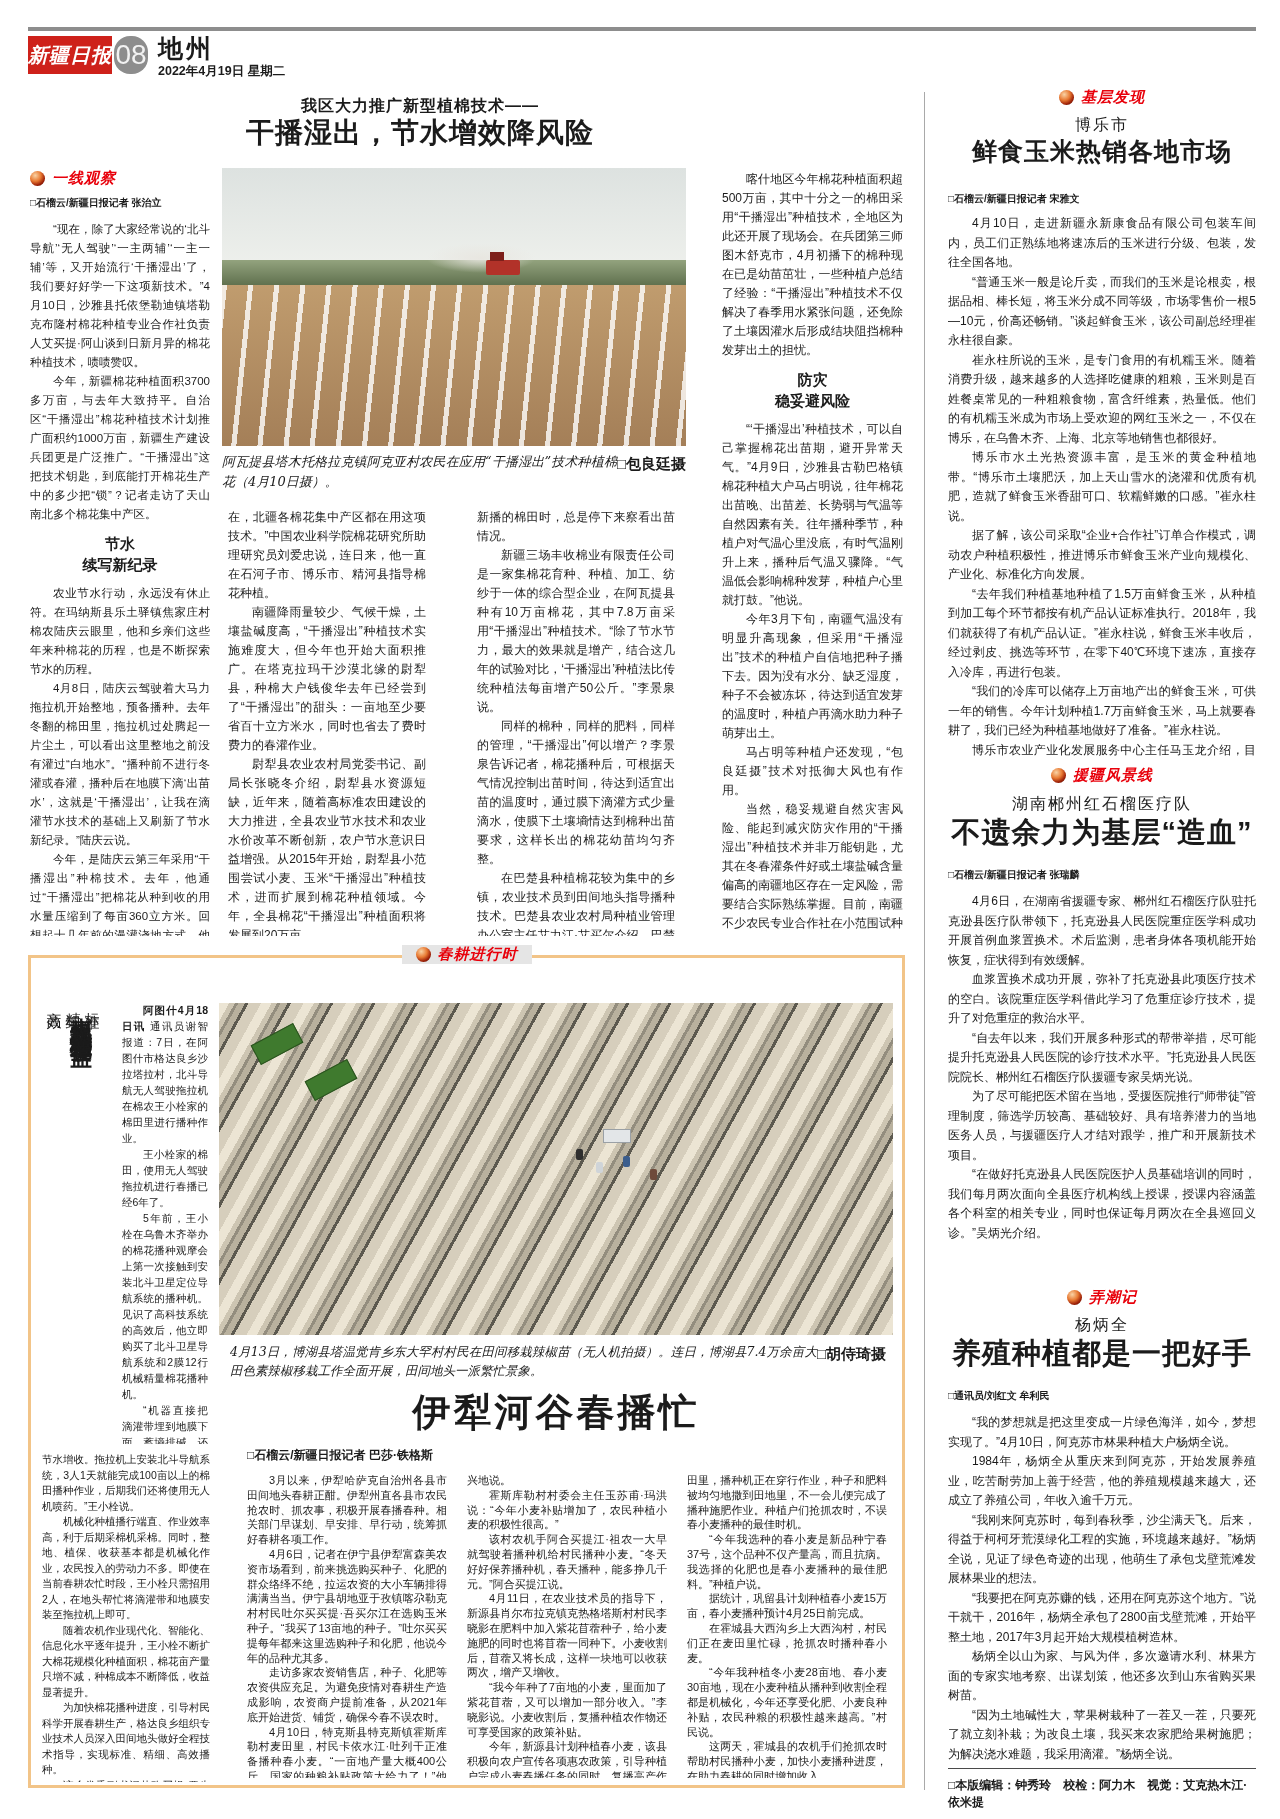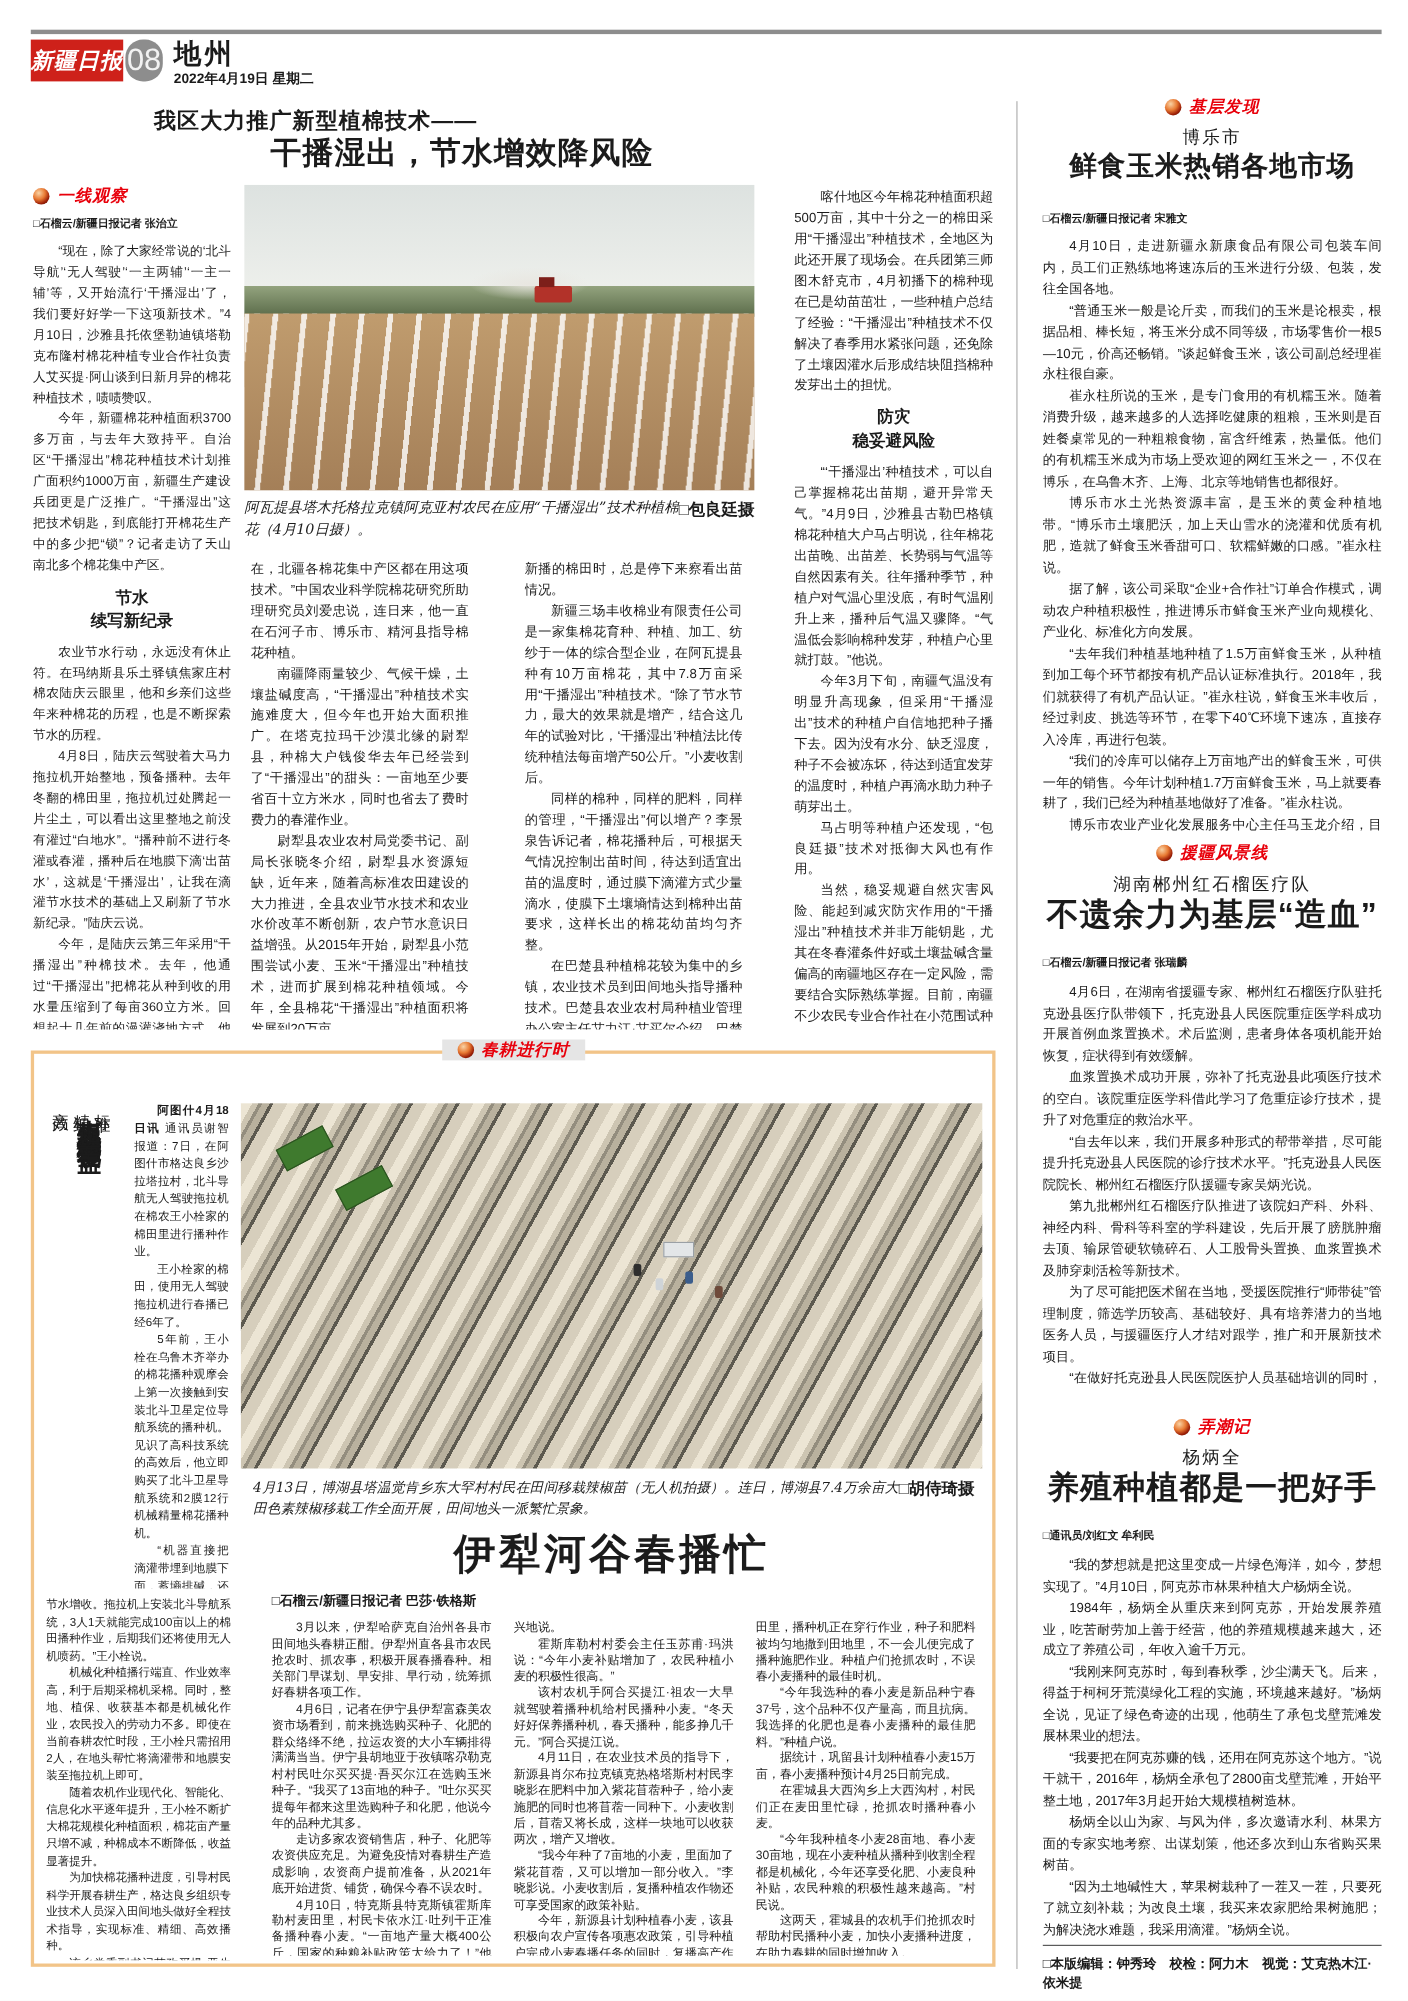--- a/index.html
+++ b/index.html
@@ -15,21 +15,21 @@
         display:flex;align-items:center;justify-content:center;font-size:28px;border-radius:16px;}
   .ed-name{left:158px;top:32px;font-size:25px;font-weight:900;letter-spacing:3px;}
   .ed-date{left:158px;top:63px;font-size:12.5px;font-weight:600;}
   
   .marker{display:flex;align-items:center;gap:7px;}
   .marker .dot{width:15px;height:15px;border-radius:50%;
         background:radial-gradient(circle at 35% 30%,#f9d3a5,#e87a33 40%,#9e2108 68%,#360b03 100%);}
   .marker .mlabel{color:#e8000b;font-weight:bold;font-style:italic;font-size:15px;letter-spacing:1px;}
   .marker.center{justify-content:center;}
   
-  .kicker{font-size:20px;font-weight:600;letter-spacing:1px;text-align:left;}
+  .kicker{font-size:16px;font-weight:600;letter-spacing:1px;text-align:center;}
   .headline-main{font-size:28px;font-weight:900;letter-spacing:1px;text-align:center;line-height:1.15;}
   .byline{font-size:10px;font-weight:bold;}
   .col{text-align:justify;overflow:hidden;}
   .para{margin:0;text-indent:2em;}
   .para.cont{text-indent:0;}
   .para b{font-weight:bold;}
   .sub-head{font-weight:bold;font-size:15px;line-height:1.4;text-align:center;margin:9px 0;}
   .cola{font-size:11.5px;line-height:19px;}
   .colm{font-size:12px;line-height:19px;}
   .cold{font-size:12px;line-height:19px;}
@@ -116,21 +116,21 @@
     <span>阿瓦提县塔木托格拉克镇阿克亚村农民在应用“干播湿出”技术种植棉花（4月10日摄）。</span>
   </div>
 
   <div class="abs col colm" style="left:228px;top:508px;width:198px;height:428px;">
       <p class="para cont">在，北疆各棉花集中产区都在用这项技术。”中国农业科学院棉花研究所助理研究员刘爱忠说，连日来，他一直在石河子市、博乐市、精河县指导棉花种植。</p>
       <p class="para">南疆降雨量较少、气候干燥，土壤盐碱度高，“干播湿出”种植技术实施难度大，但今年也开始大面积推广。在塔克拉玛干沙漠北缘的尉犁县，种棉大户钱俊华去年已经尝到了“干播湿出”的甜头：一亩地至少要省百十立方米水，同时也省去了费时费力的春灌作业。</p>
       <p class="para">尉犁县农业农村局党委书记、副局长张晓冬介绍，尉犁县水资源短缺，近年来，随着高标准农田建设的大力推进，全县农业节水技术和农业水价改革不断创新，农户节水意识日益增强。从2015年开始，尉犁县小范围尝试小麦、玉米“干播湿出”种植技术，进而扩展到棉花种植领域。今年，全县棉花“干播湿出”种植面积将发展到20万亩。</p>
     </div>
   <div class="abs col colm" style="left:477px;top:508px;width:198px;height:428px;">
       <p class="para cont">新播的棉田时，总是停下来察看出苗情况。</p>
-      <p class="para">新疆三场丰收棉业有限责任公司是一家集棉花育种、种植、加工、纺纱于一体的综合型企业，在阿瓦提县种有10万亩棉花，其中7.8万亩采用“干播湿出”种植技术。“除了节水节力，最大的效果就是增产，结合这几年的试验对比，‘干播湿出’种植法比传统种植法每亩增产50公斤。”小麦收割后。</p>
+      <p class="para">新疆三场丰收棉业有限责任公司是一家集棉花育种、种植、加工、纺纱于一体的综合型企业，在阿瓦提县种有10万亩棉花，其中7.8万亩采用“干播湿出”种植技术。“除了节水节力，最大的效果就是增产，结合这几年的试验对比，‘干播湿出’种植法比传统种植法每亩增产50公斤。”李景泉说。</p>
       <p class="para">同样的棉种，同样的肥料，同样的管理，“干播湿出”何以增产？李景泉告诉记者，棉花播种后，可根据天气情况控制出苗时间，待达到适宜出苗的温度时，通过膜下滴灌方式少量滴水，使膜下土壤墒情达到棉种出苗要求，这样长出的棉花幼苗均匀齐整。</p>
       <p class="para">在巴楚县种植棉花较为集中的乡镇，农业技术员到田间地头指导播种技术。巴楚县农业农村局种植业管理办公室主任艾力江·艾买尔介绍，巴楚县每年棉花种植面积在100万亩左右，2020年推广“干播湿出”种植技术时，很多棉农觉得不可思议，担心出不了苗。看到苗齐、苗壮的效果后，今年推广面积3万余亩，一些农户在小麦、玉米种植上也尝试这项技术。</p>
     </div>
   <div class="abs col cold" style="left:722px;top:170px;width:181px;height:766px;">
       <p class="para">喀什地区今年棉花种植面积超500万亩，其中十分之一的棉田采用“干播湿出”种植技术，全地区为此还开展了现场会。在兵团第三师图木舒克市，4月初播下的棉种现在已是幼苗茁壮，一些种植户总结了经验：“干播湿出”种植技术不仅解决了春季用水紧张问题，还免除了土壤因灌水后形成结块阻挡棉种发芽出土的担忧。</p>
       <div class="sub-head">
         <div>防灾</div>
         <div>稳妥避风险</div>
       </div>
       <p class="para">“‘干播湿出’种植技术，可以自己掌握棉花出苗期，避开异常天气。”4月9日，沙雅县古勒巴格镇棉花种植大户马占明说，往年棉花出苗晚、出苗差、长势弱与气温等自然因素有关。往年播种季节，种植户对气温心里没底，有时气温刚升上来，播种后气温又骤降。“气温低会影响棉种发芽，种植户心里就打鼓。”他说。</p>
@@ -163,21 +163,20 @@
     <span class="dot"></span>
     <span class="mlabel">援疆风景线</span>
   </div>
   <div class="abs rc-kicker" style="left:948px;top:794px;width:308px;">湖南郴州红石榴医疗队</div>
   <div class="abs rc-headline" style="left:948px;top:815px;width:308px;font-size:29px;">不遗余力为基层“造血”</div>
   <div class="abs byline" style="left:948px;top:868px;">□石榴云/新疆日报记者 张瑞麟</div>
   <div class="abs rc-body" style="left:948px;top:892px;width:308px;height:366px;">
       <p class="para">4月6日，在湖南省援疆专家、郴州红石榴医疗队驻托克逊县医疗队带领下，托克逊县人民医院重症医学科成功开展首例血浆置换术。术后监测，患者身体各项机能开始恢复，症状得到有效缓解。</p>
       <p class="para">血浆置换术成功开展，弥补了托克逊县此项医疗技术的空白。该院重症医学科借此学习了危重症诊疗技术，提升了对危重症的救治水平。</p>
       <p class="para">“自去年以来，我们开展多种形式的帮带举措，尽可能提升托克逊县人民医院的诊疗技术水平。”托克逊县人民医院院长、郴州红石榴医疗队援疆专家吴炳光说。</p>
-      <p class="para">第九批郴州红石榴医疗队推进了该院妇产科、外科、神经内科、骨科等科室的学科建设，先后开展了膀胱肿瘤去顶、输尿管硬软镜碎石、人工股骨头置换、血浆置换术及肺穿刺活检等新技术。</p>
       <p class="para">为了尽可能把医术留在当地，受援医院推行“师带徒”管理制度，筛选学历较高、基础较好、具有培养潜力的当地医务人员，与援疆医疗人才结对跟学，推广和开展新技术项目。</p>
       <p class="para">“在做好托克逊县人民医院医护人员基础培训的同时，我们每月两次面向全县医疗机构线上授课，授课内容涵盖各个科室的相关专业，同时也保证每月两次在全县巡回义诊。”吴炳光介绍。</p>
     </div>
 
   <div class="abs marker center" style="left:948px;top:1288px;width:308px;">
     <span class="dot"></span>
     <span class="mlabel">弄潮记</span>
   </div>
   <div class="abs rc-kicker" style="left:948px;top:1315px;width:308px;">杨炳全</div>
   <div class="abs rc-headline" style="left:948px;top:1336px;width:308px;font-size:29px;">养殖种植都是一把好手</div>

